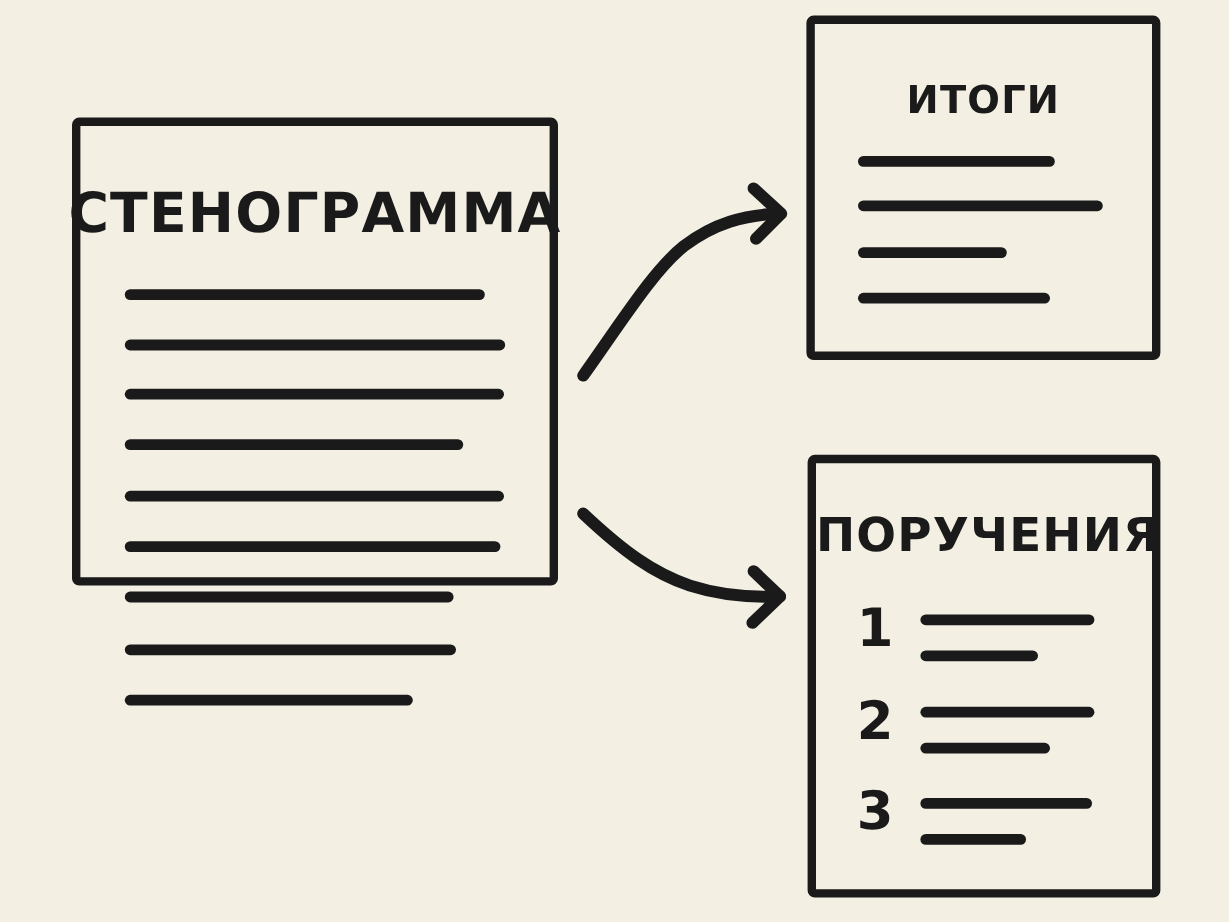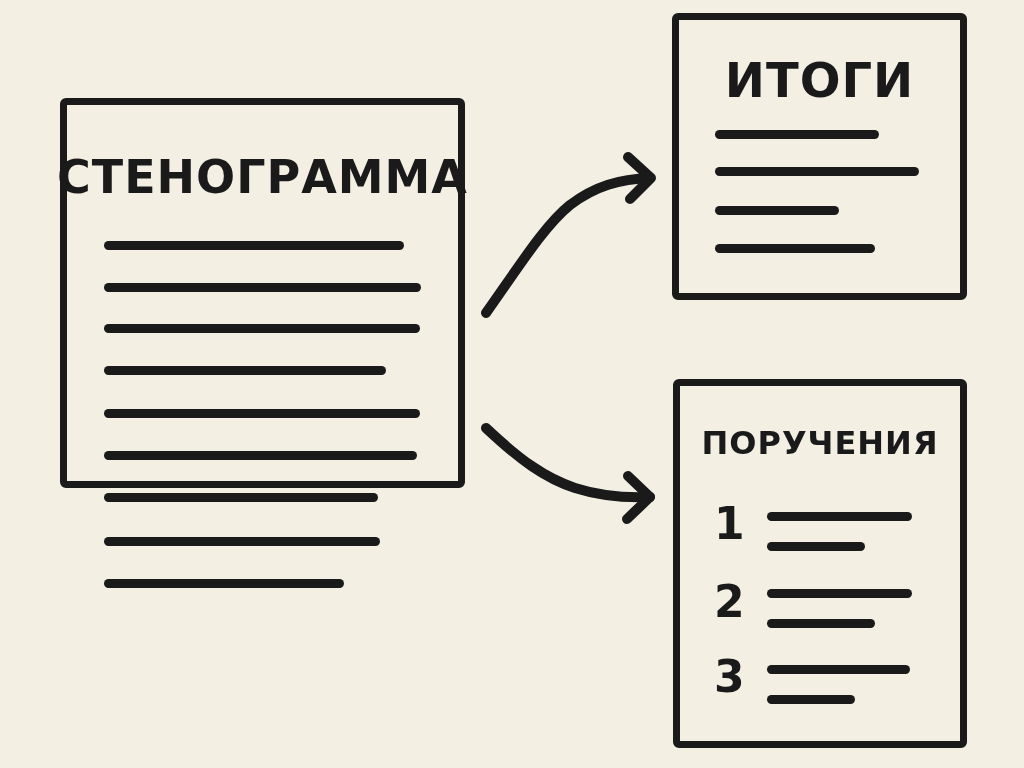--- a/index.html
+++ b/index.html
@@ -20,29 +20,29 @@
   <div class="line" style="left:37px; top:219px; width:316px;"></div>
   <div class="line" style="left:37px; top:261px; width:282px;"></div>
   <div class="line" style="left:37px; top:304px; width:316px;"></div>
   <div class="line" style="left:37px; top:346px; width:313px;"></div>
   <div class="line" style="left:37px; top:388px; width:274px;"></div>
   <div class="line" style="left:37px; top:432px; width:276px;"></div>
   <div class="line" style="left:37px; top:474px; width:240px;"></div>
 </div>
 
 <div class="doc" style="left:672px; top:13px; width:295px; height:287px;">
-  <div class="title" style="top:32px; font-size:48px;">ИТОГИ</div>
+  <div class="title" style="top:44px; font-size:32px;">ИТОГИ</div>
   <div class="line" style="left:36px; top:110px; width:164px;"></div>
   <div class="line" style="left:36px; top:147px; width:204px;"></div>
   <div class="line" style="left:36px; top:186px; width:124px;"></div>
   <div class="line" style="left:36px; top:224px; width:160px;"></div>
 </div>
 
 <div class="doc" style="left:673px; top:379px; width:294px; height:369px;">
-  <div class="title" style="top:38px; font-size:32px;">ПОРУЧЕНИЯ</div>
+  <div class="title" style="top:38px; font-size:39px;">ПОРУЧЕНИЯ</div>
 
   <div class="num" style="left:34px; top:112px;">1</div>
   <div class="line" style="left:87px; top:126px; width:145px;"></div>
   <div class="line" style="left:87px; top:156px; width:98px;"></div>
 
   <div class="num" style="left:34px; top:190px;">2</div>
   <div class="line" style="left:87px; top:203px; width:145px;"></div>
   <div class="line" style="left:87px; top:233px; width:108px;"></div>
 
   <div class="num" style="left:34px; top:265px;">3</div>

